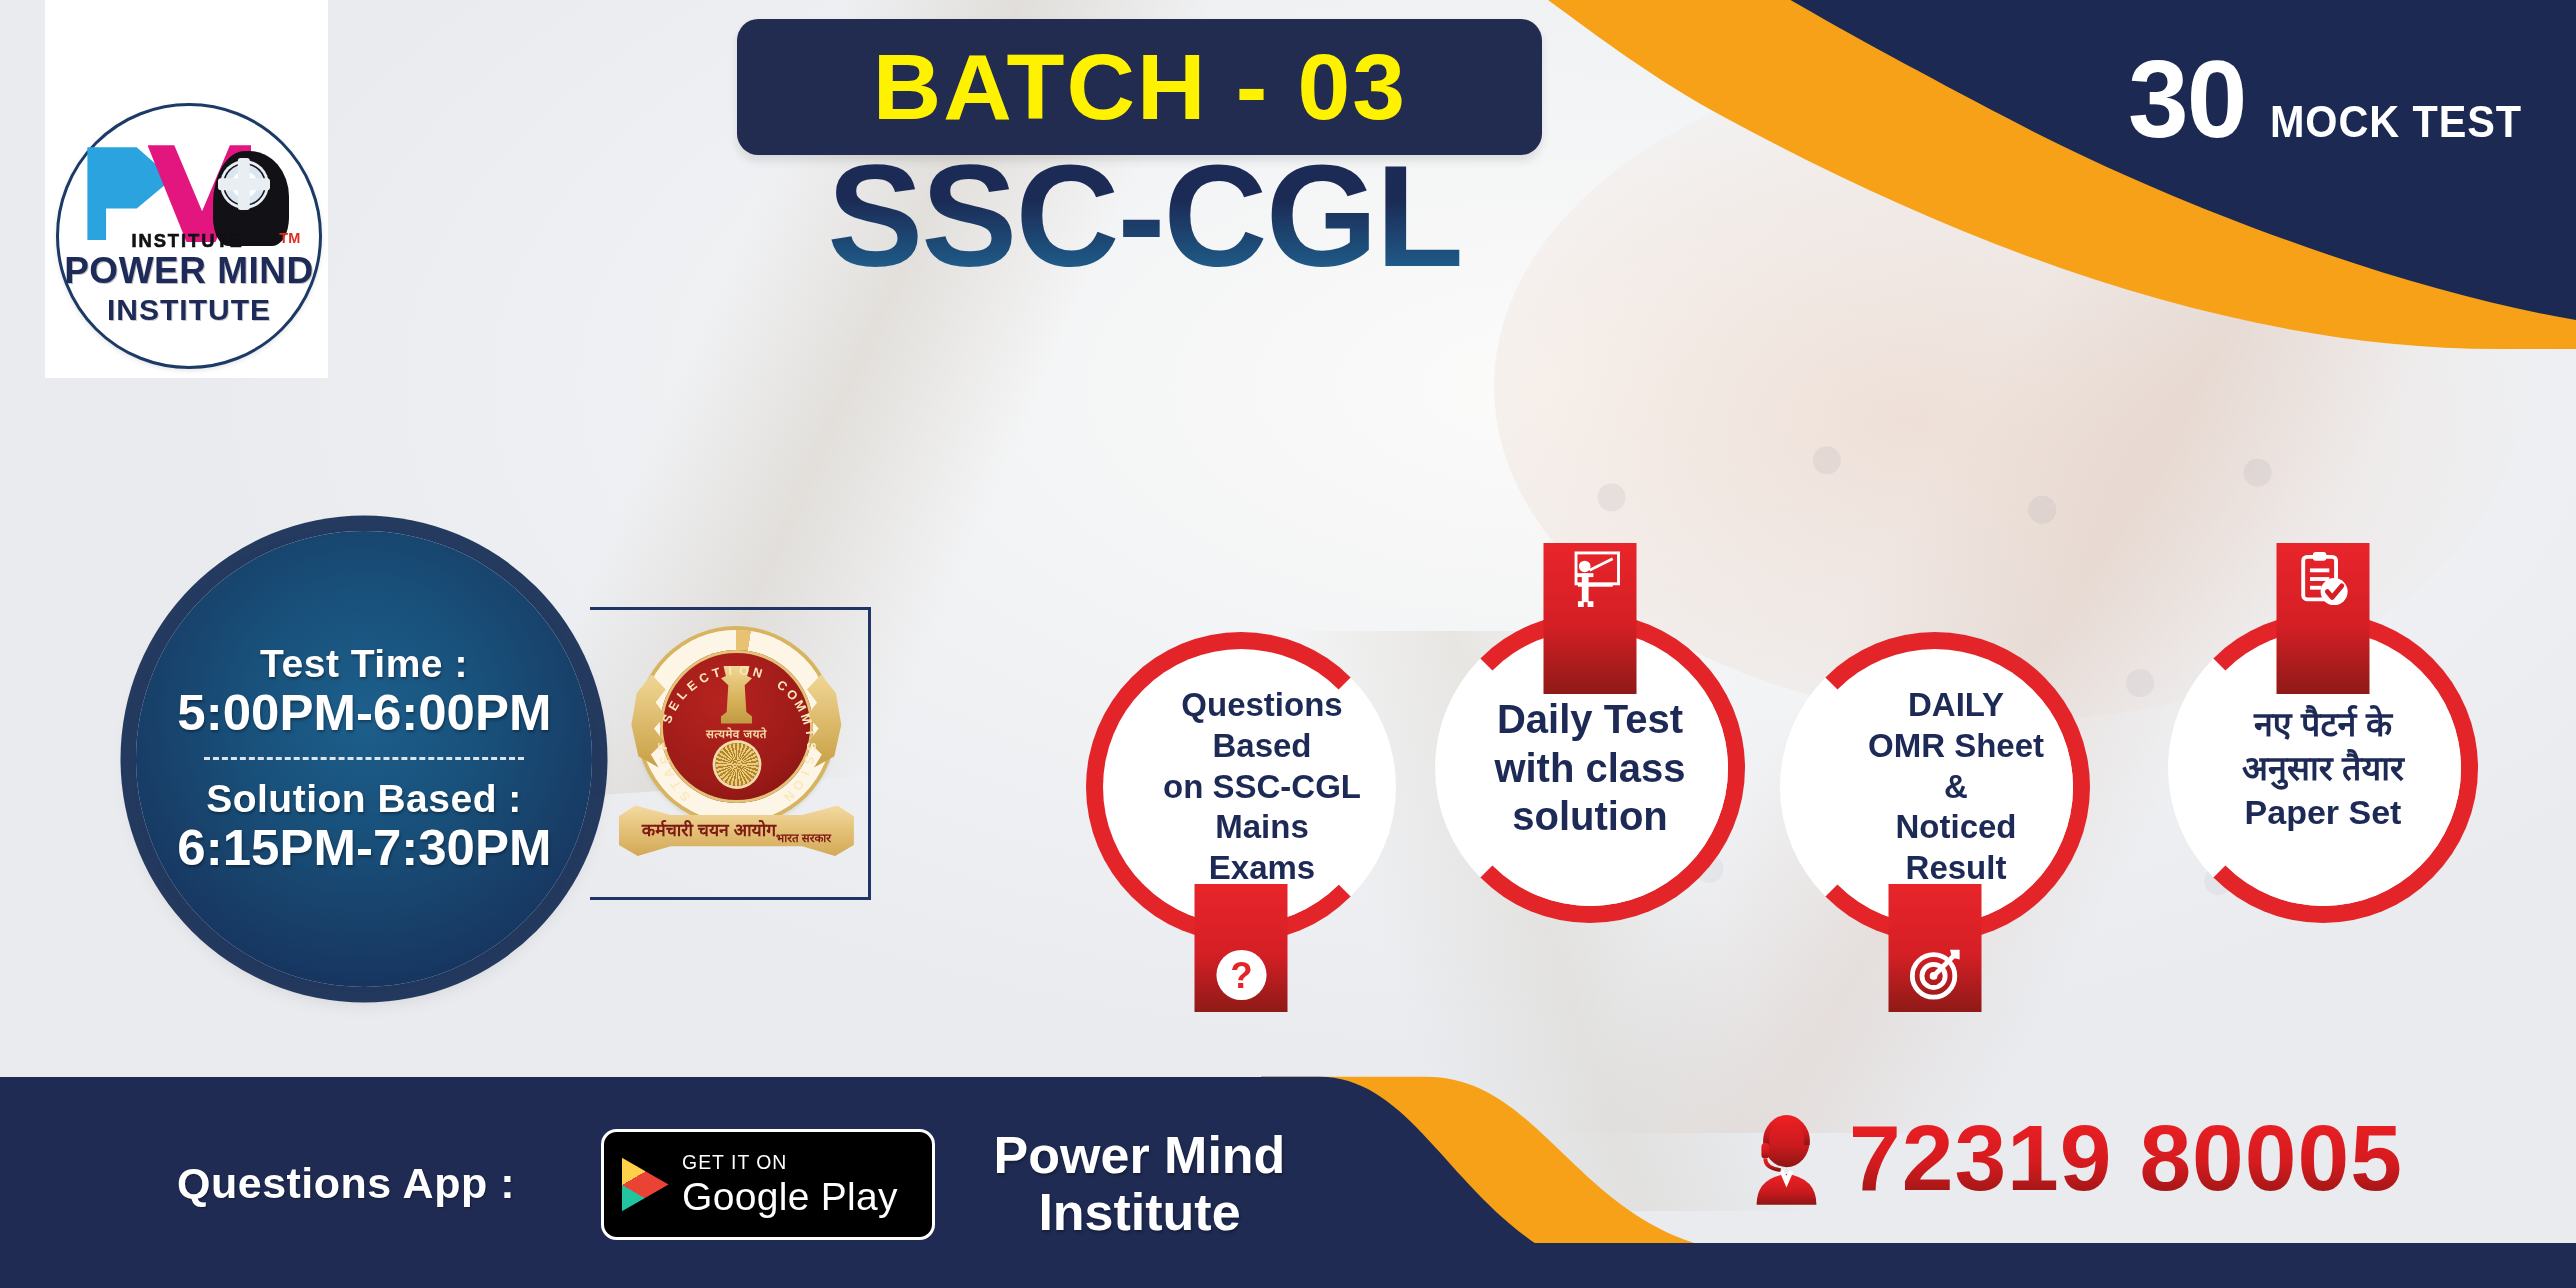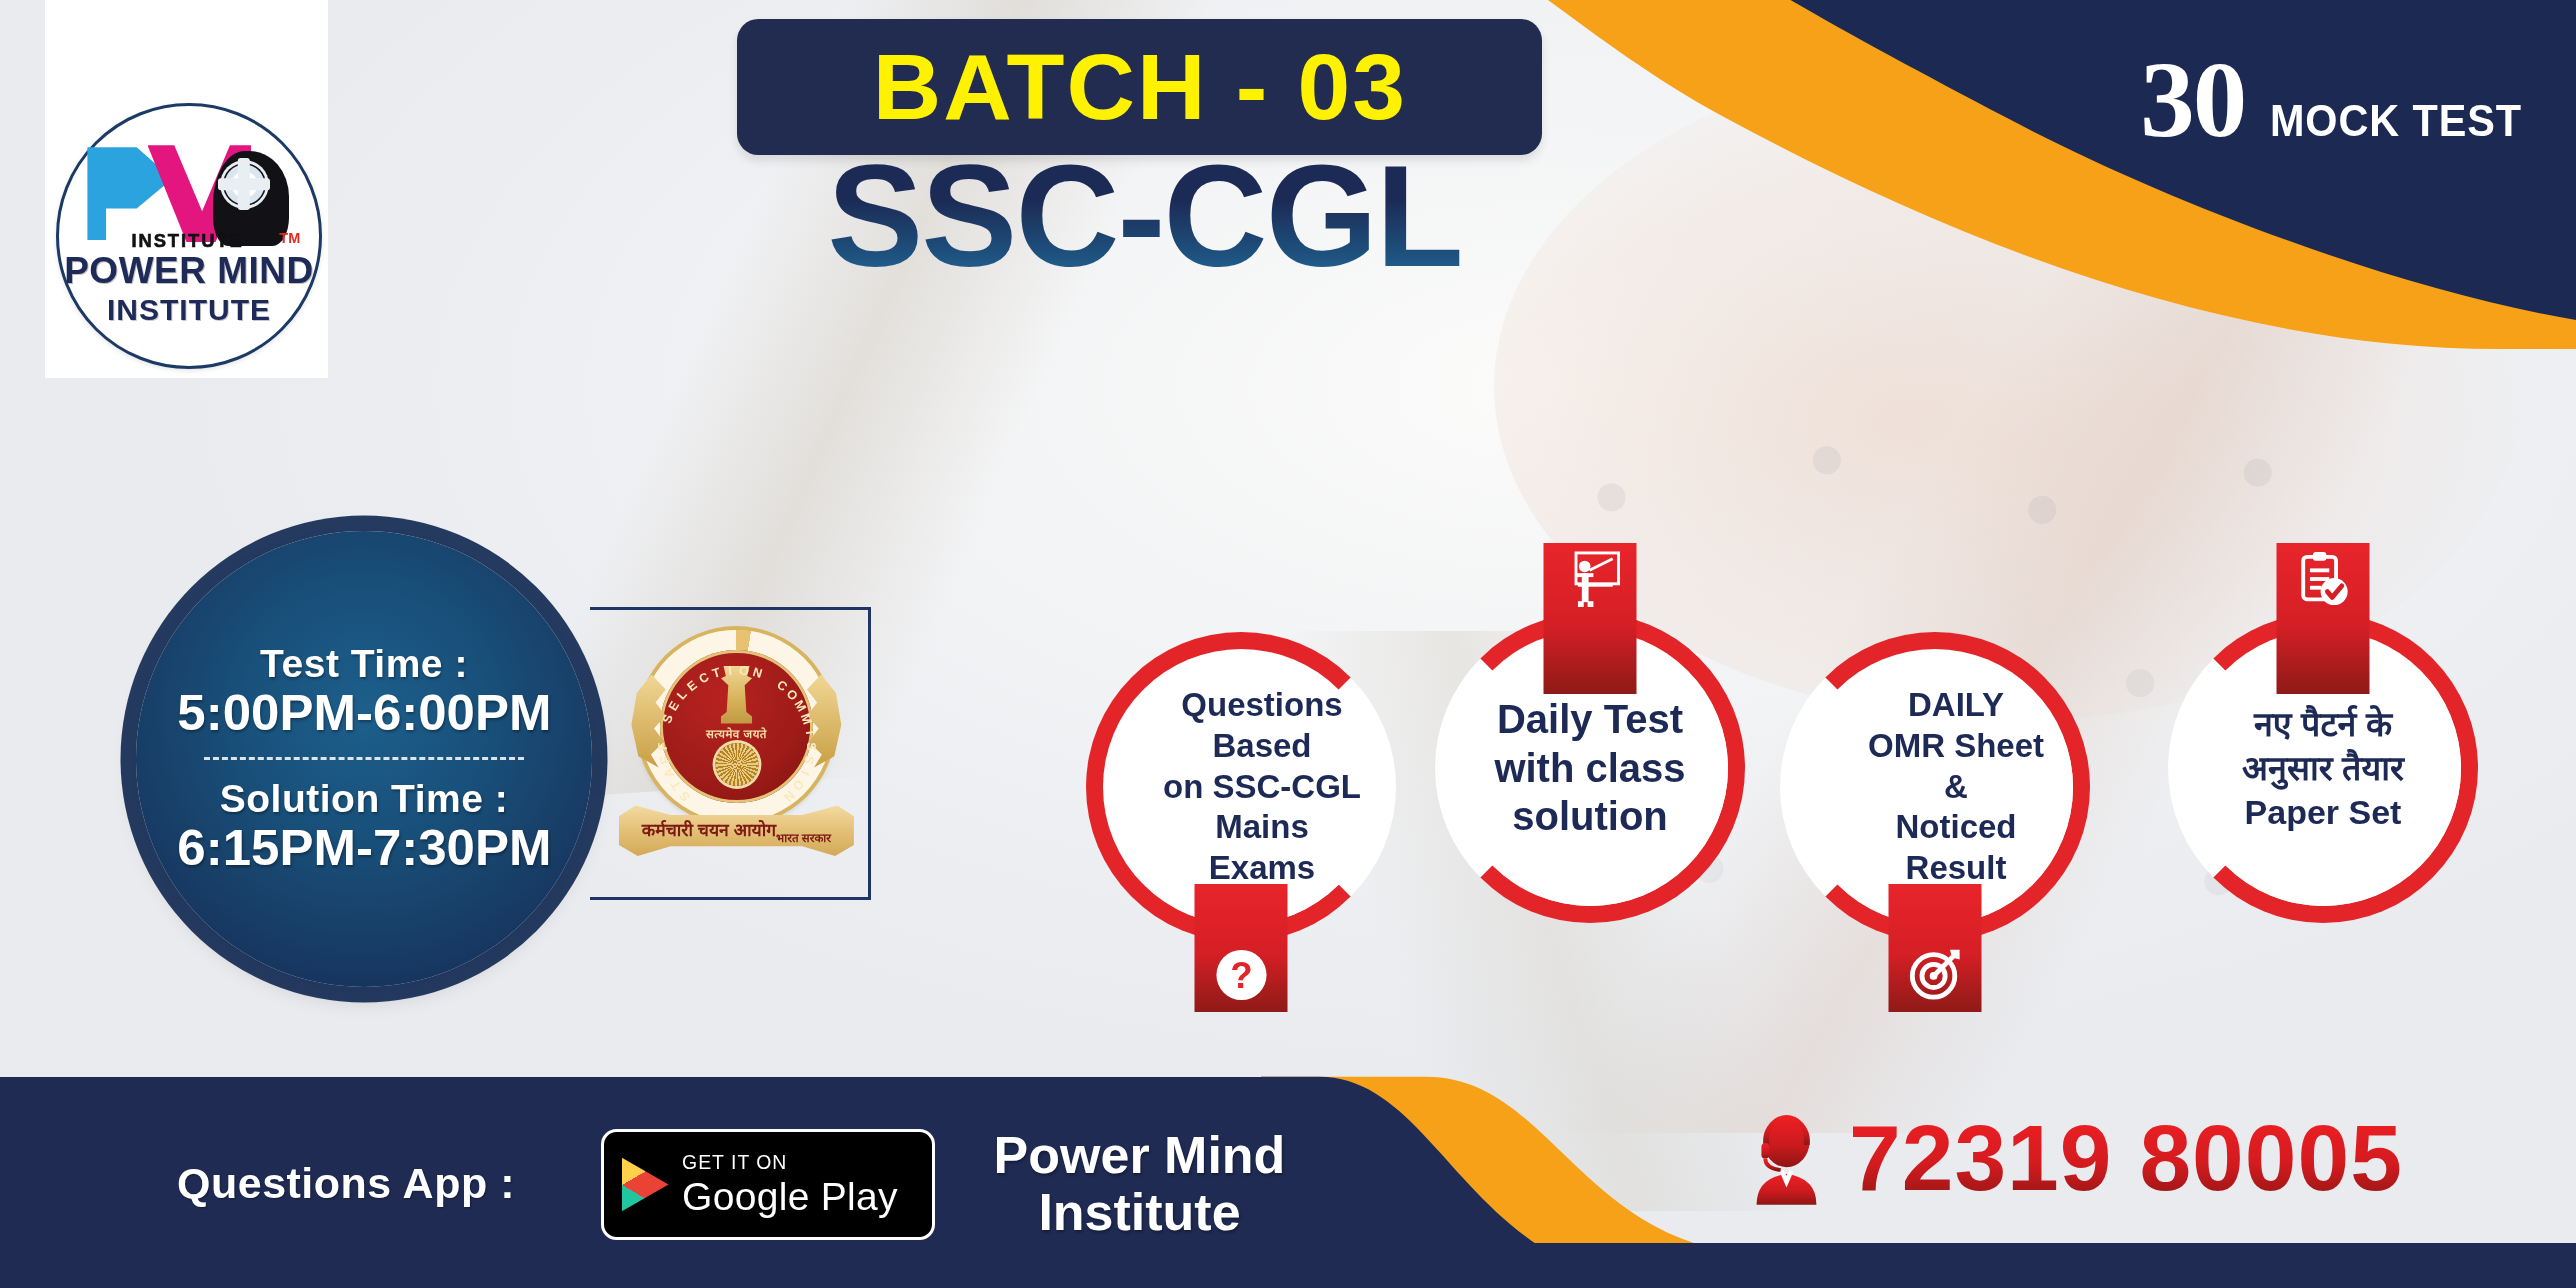--- a/index.html
+++ b/index.html
@@ -143,21 +143,21 @@
   }
   .subbar span{
     color:#ffffff;font-size:76px;font-weight:bold;letter-spacing:1px;line-height:1;
     transform:scaleX(1.03);text-shadow:1.9px 1.9px 1.9px rgba(0,0,0,.22);
   }
 
   
   .mock{
     position:absolute;right:43px;top:45px;display:flex;align-items:baseline;gap:13.6px;
   }
-  .mock .num{color:#ffffff;font-size:109px;font-weight:bold;line-height:1;letter-spacing:-1.9px;font-family:Liberation Serif, serif;}
+  .mock .num{color:#ffffff;font-size:109px;font-weight:bold;line-height:1;letter-spacing:-1.9px;}
   .mock .lbl{color:#ffffff;font-size:45px;font-weight:bold;letter-spacing:1px;transform:scaleX(.92);}
 
   
   .timecircle{
     position:absolute;left:136px;top:531px;width:456px;height:456px;border-radius:50%;
     background:
       radial-gradient(circle at 50% 40%, #1d5f8c 0%, #18507a 35%, #183f68 62%, #15305b 85%, #142a52 100%);
     box-shadow:0 0 0 15.5px rgba(20,42,82,.92), 0 9.7px 23px rgba(0,0,0,.18);
     display:flex;flex-direction:column;align-items:center;justify-content:center;
     color:#fff;text-align:center;
@@ -351,21 +351,21 @@
 
   <div class="mock">
     <span class="num">30</span>
     <span class="lbl">MOCK TEST</span>
   </div>
 
   <div class="timecircle">
     <div class="tc-lab">Test Time :</div>
     <div class="tc-val">5:00PM-6:00PM</div>
     <div class="tc-sep"></div>
-    <div class="tc-lab">Solution Time :</div>
+    <div class="tc-lab">Solution Based :</div>
     <div class="tc-val">6:15PM-7:30PM</div>
   </div>
 
   <div class="ssc-frame">
     <span class="ln top"></span>
       <span class="ln bot"></span>
       <span class="ln rt"></span>
     <div class="emblem">
       <div class="em-outer"></div>
       <div class="em-inner"></div>

